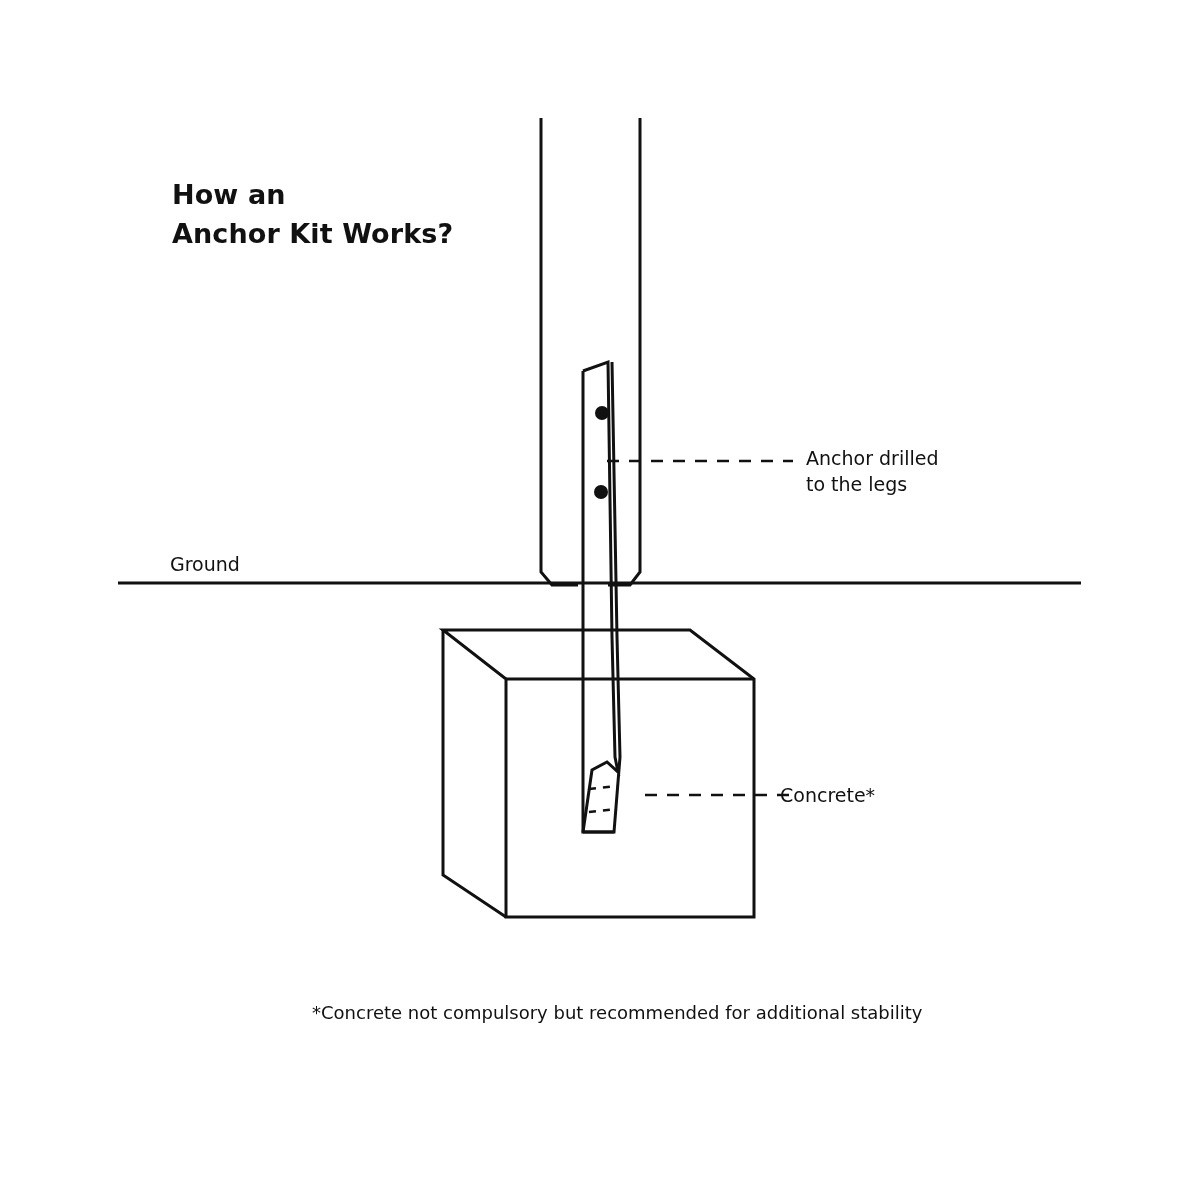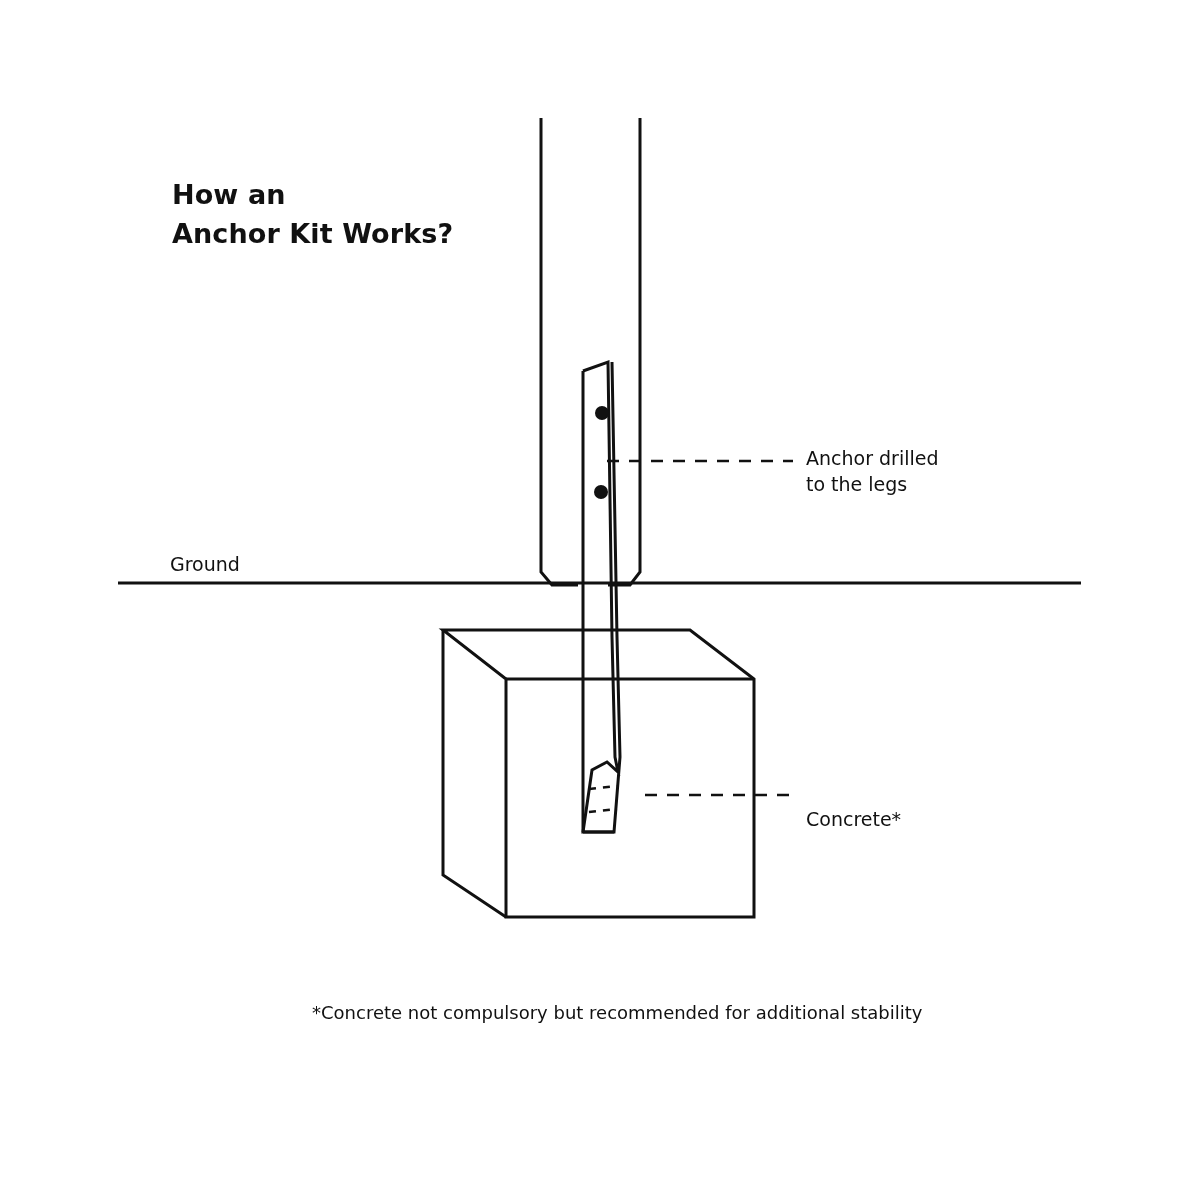--- a/index.html
+++ b/index.html
@@ -45,23 +45,22 @@
   }
   .lbl-ground {
     left: 170px;
     top: 552px;
   }
   .lbl-anchor {
     left: 806px;
     top: 446px;
   }
   .lbl-concrete {
-    left: 806px;
+    left: 780px;
     top: 783px;
-    margin-top: 24px;
   }
   .footnote {
     position: absolute;
     left: 312px;
     top: 1002px;
     font-size: 18px;
     white-space: pre;
   }
 </style>
 </head>

